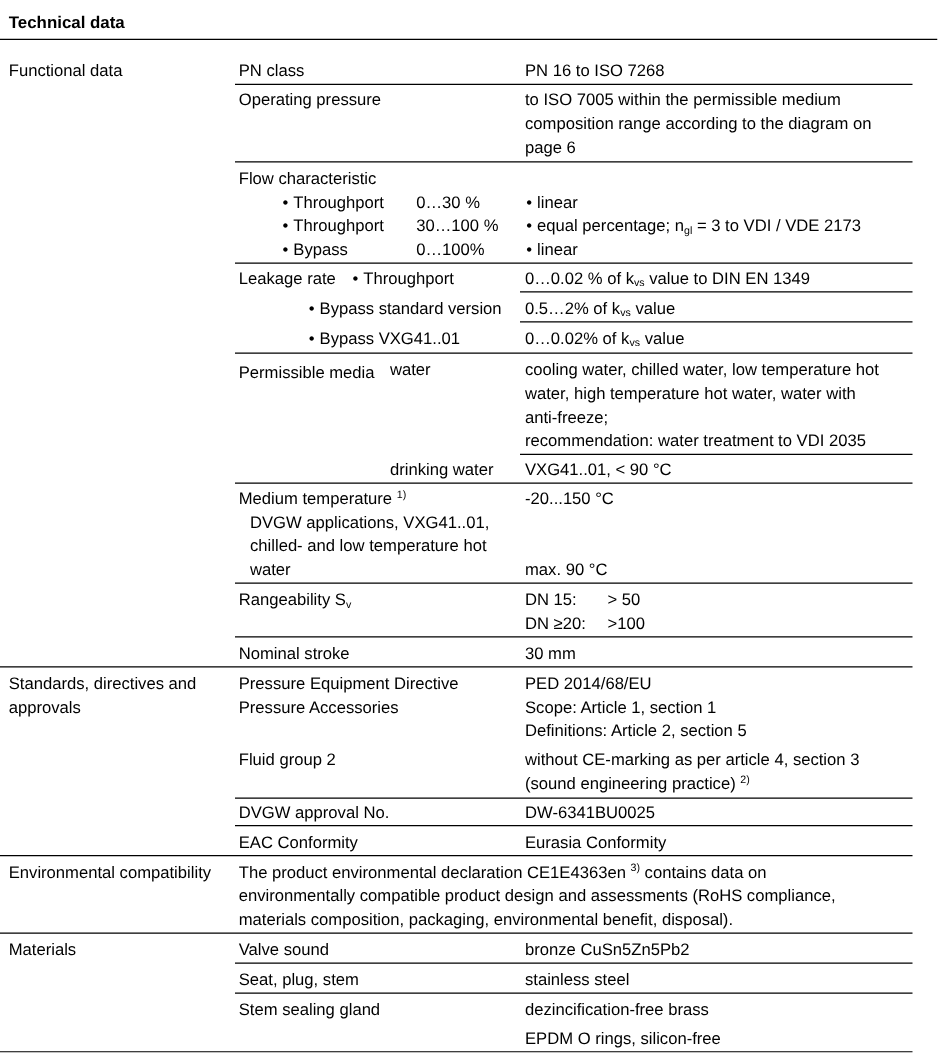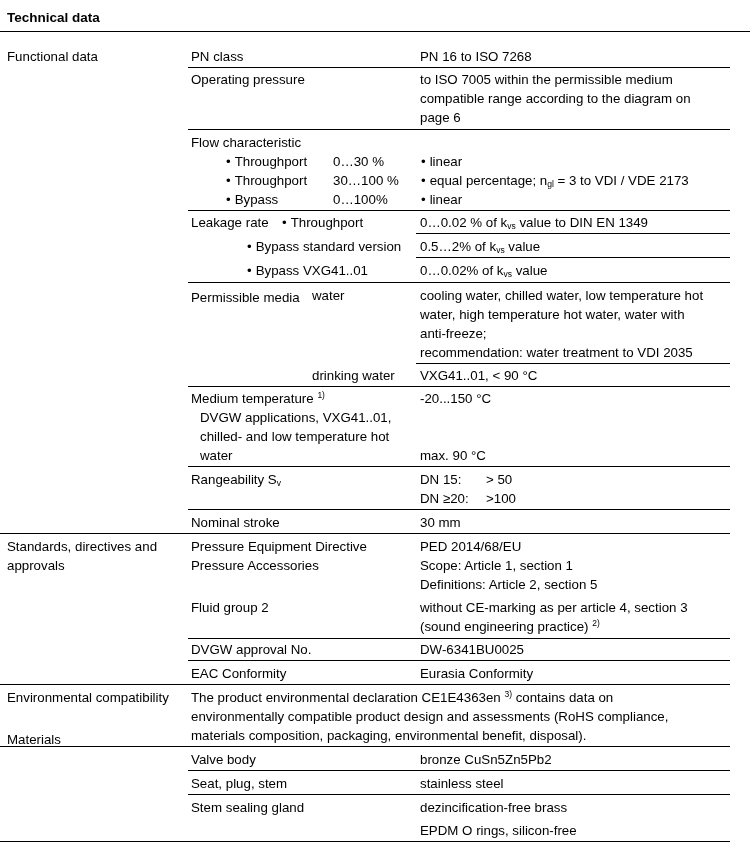--- a/index.html
+++ b/index.html
@@ -26,21 +26,21 @@
   <div class="hr" style="left:0;width:750px;top:31px"></div>
 
   <div class="t" style="left:7px;top:47px">Functional data</div>
 
   <div class="t" style="left:191px;top:47px">PN class</div>
   <div class="t" style="left:420px;top:47px">PN 16 to ISO 7268</div>
   <div class="hr" style="left:188px;width:542px;top:67px"></div>
 
   <div class="t" style="left:191px;top:70px">Operating pressure</div>
   <div class="t" style="left:420px;top:70px">to ISO 7005 within the permissible medium</div>
-  <div class="t" style="left:420px;top:89px">compatible range according to the diagram on</div>
+  <div class="t" style="left:420px;top:89px">composition range according to the diagram on</div>
   <div class="t" style="left:420px;top:108px">page 6</div>
   <div class="hr" style="left:188px;width:542px;top:129px"></div>
 
   <div class="t" style="left:191px;top:133px">Flow characteristic</div>
   <div class="t b" style="left:226px;top:152px">Throughport</div>
   <div class="t" style="left:333px;top:152px">0…30 %</div>
   <div class="t b" style="left:421px;top:152px">linear</div>
   <div class="t b" style="left:226px;top:171px">Throughport</div>
   <div class="t" style="left:333px;top:171px">30…100 %</div>
   <div class="t b" style="left:421px;top:171px"><span>equal percentage; n</span><sub class="s">gl</sub><span> = 3 to VDI / VDE 2173</span></div>
@@ -107,22 +107,22 @@
   <div class="t" style="left:191px;top:664px">EAC Conformity</div>
   <div class="t" style="left:420px;top:664px">Eurasia Conformity</div>
   <div class="hr" style="left:0;width:730px;top:684px"></div>
 
   <div class="t" style="left:7px;top:688px">Environmental compatibility</div>
   <div class="t" style="left:191px;top:688px"><span>The product environmental declaration CE1E4363en</span> <sup class="s">3)</sup><span> contains data on</span></div>
   <div class="t" style="left:191px;top:707px">environmentally compatible product design and assessments (RoHS compliance,</div>
   <div class="t" style="left:191px;top:726px">materials composition, packaging, environmental benefit, disposal).</div>
   <div class="hr" style="left:0;width:730px;top:746px"></div>
 
-  <div class="t" style="left:7px;top:730px">Materials</div>
-  <div class="t" style="left:191px;top:750px">Valve body</div>
+  <div class="t" style="left:7px;top:750px">Materials</div>
+  <div class="t" style="left:191px;top:750px">Valve sound</div>
   <div class="t" style="left:420px;top:750px">bronze CuSn5Zn5Pb2</div>
   <div class="hr" style="left:188px;width:542px;top:770px"></div>
   <div class="t" style="left:191px;top:774px">Seat, plug, stem</div>
   <div class="t" style="left:420px;top:774px">stainless steel</div>
   <div class="hr" style="left:188px;width:542px;top:794px"></div>
   <div class="t" style="left:191px;top:798px">Stem sealing gland</div>
   <div class="t" style="left:420px;top:798px">dezincification-free brass</div>
   <div class="t" style="left:420px;top:821px">EPDM O rings, silicon-free</div>
   <div class="hr" style="left:0;width:730px;top:841px"></div>
 </div>

